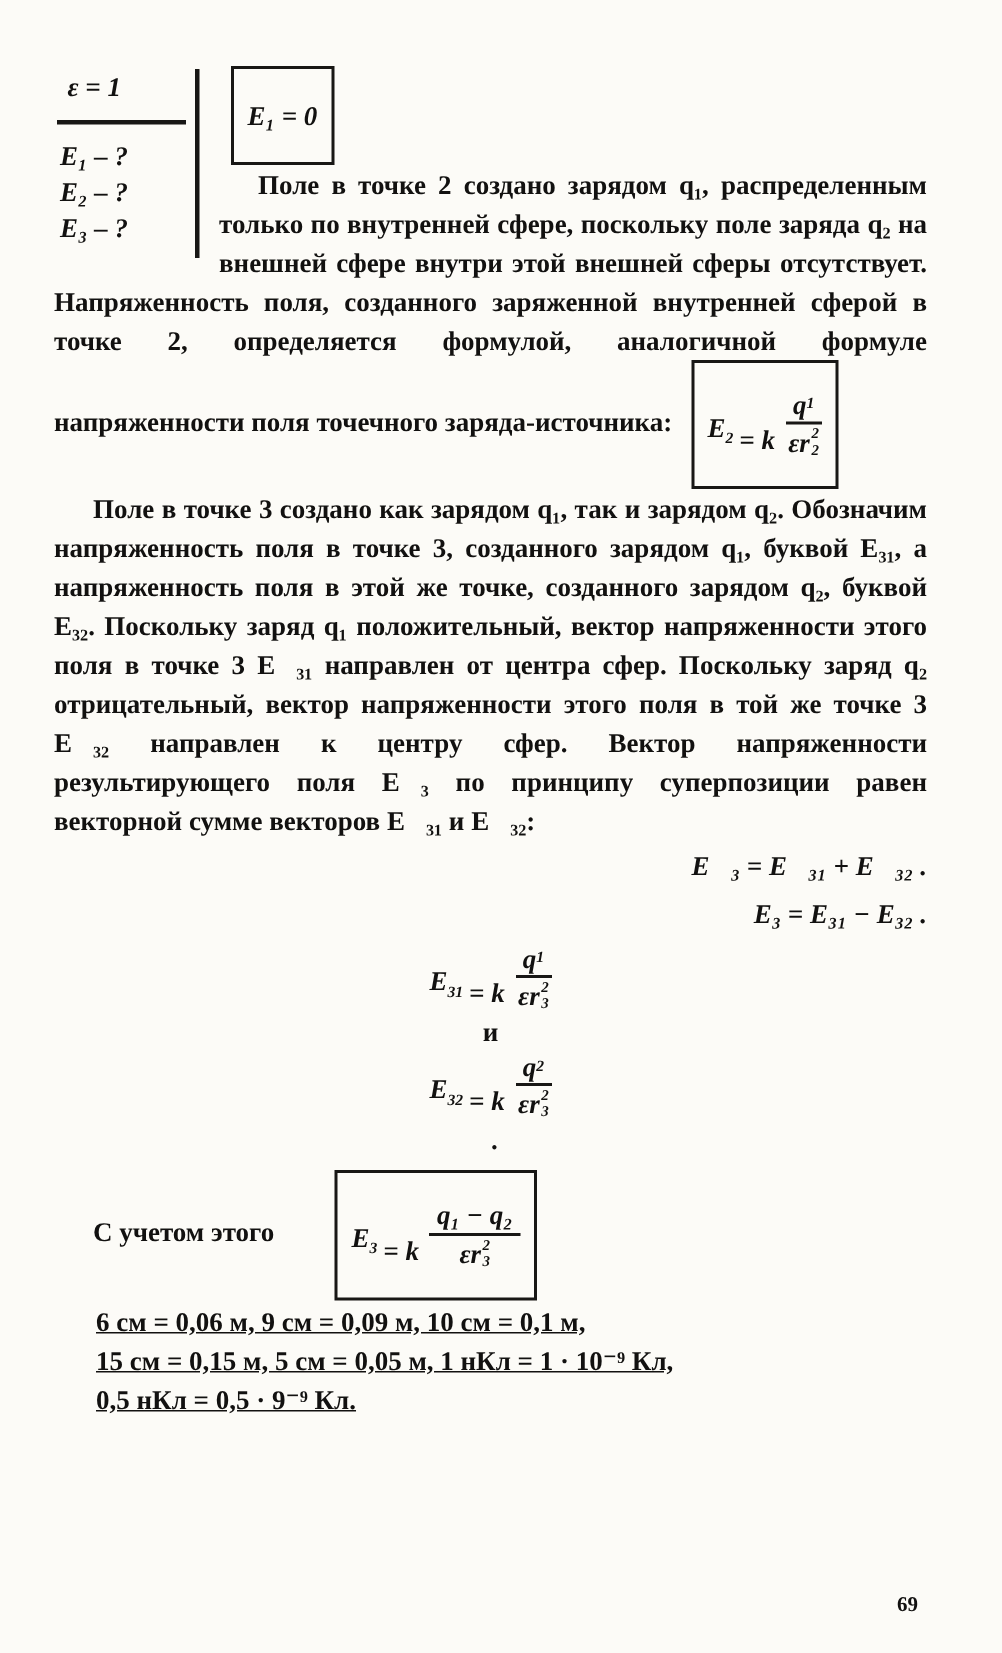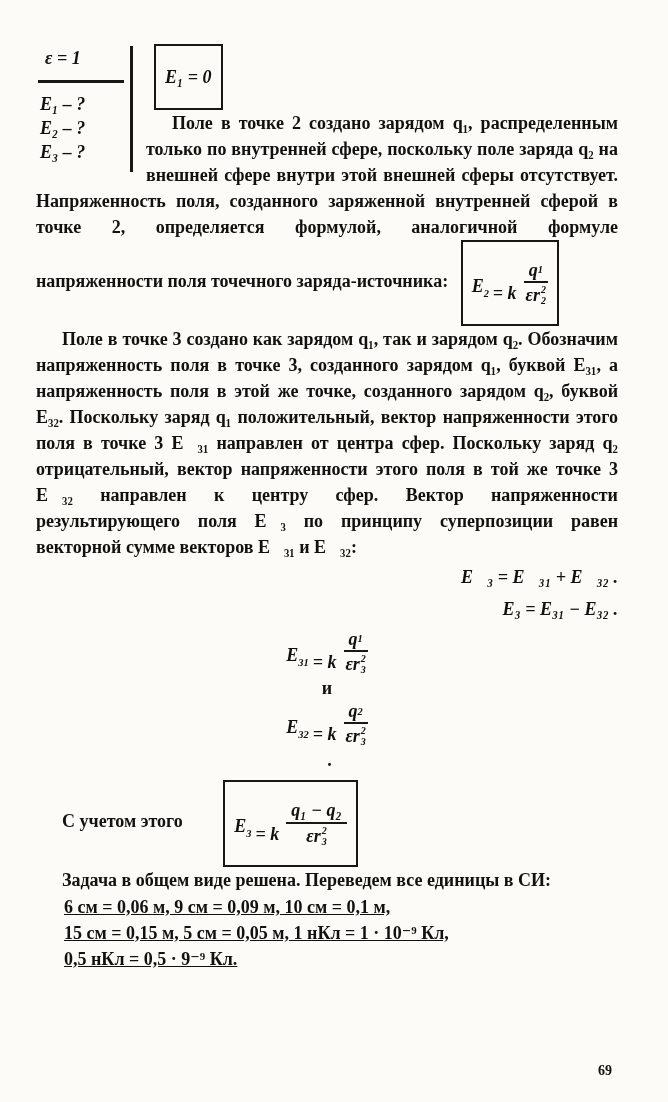--- a/index.html
+++ b/index.html
@@ -215,21 +215,20 @@
               <span class="ss">
                 <span>2</span>
                 <span>3</span>
               </span>
             </span>
         </span>
       </span>
     </span>
   </p>
 
-  <p class="body indent">Задача в общем виде решена. Переведем все единицы в СИ:</p>
 
   <div class="conversions">
     <div class="conv-line">6 см = 0,06 м,  9 см = 0,09 м, 10 см = 0,1 м,</div>
     <div class="conv-line">15 см = 0,15 м, 5 см = 0,05 м, 1 нКл = 1 · 10⁻⁹ Кл,</div>
     <div class="conv-line">0,5 нКл = 0,5 · 9⁻⁹ Кл.</div>
   </div>
 
   <div class="pagenum">69</div>
 
 </div>

